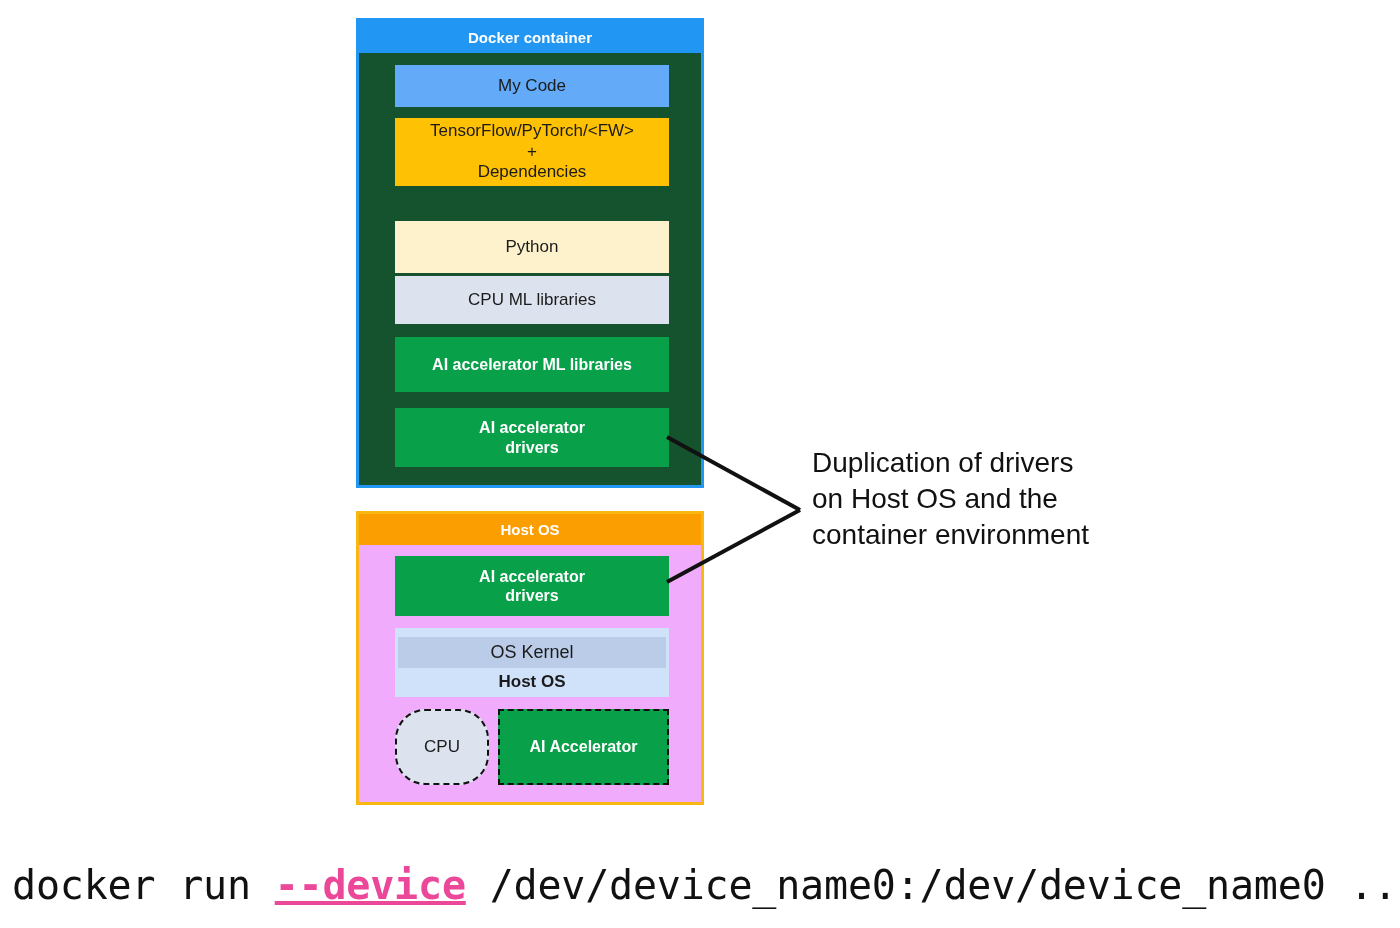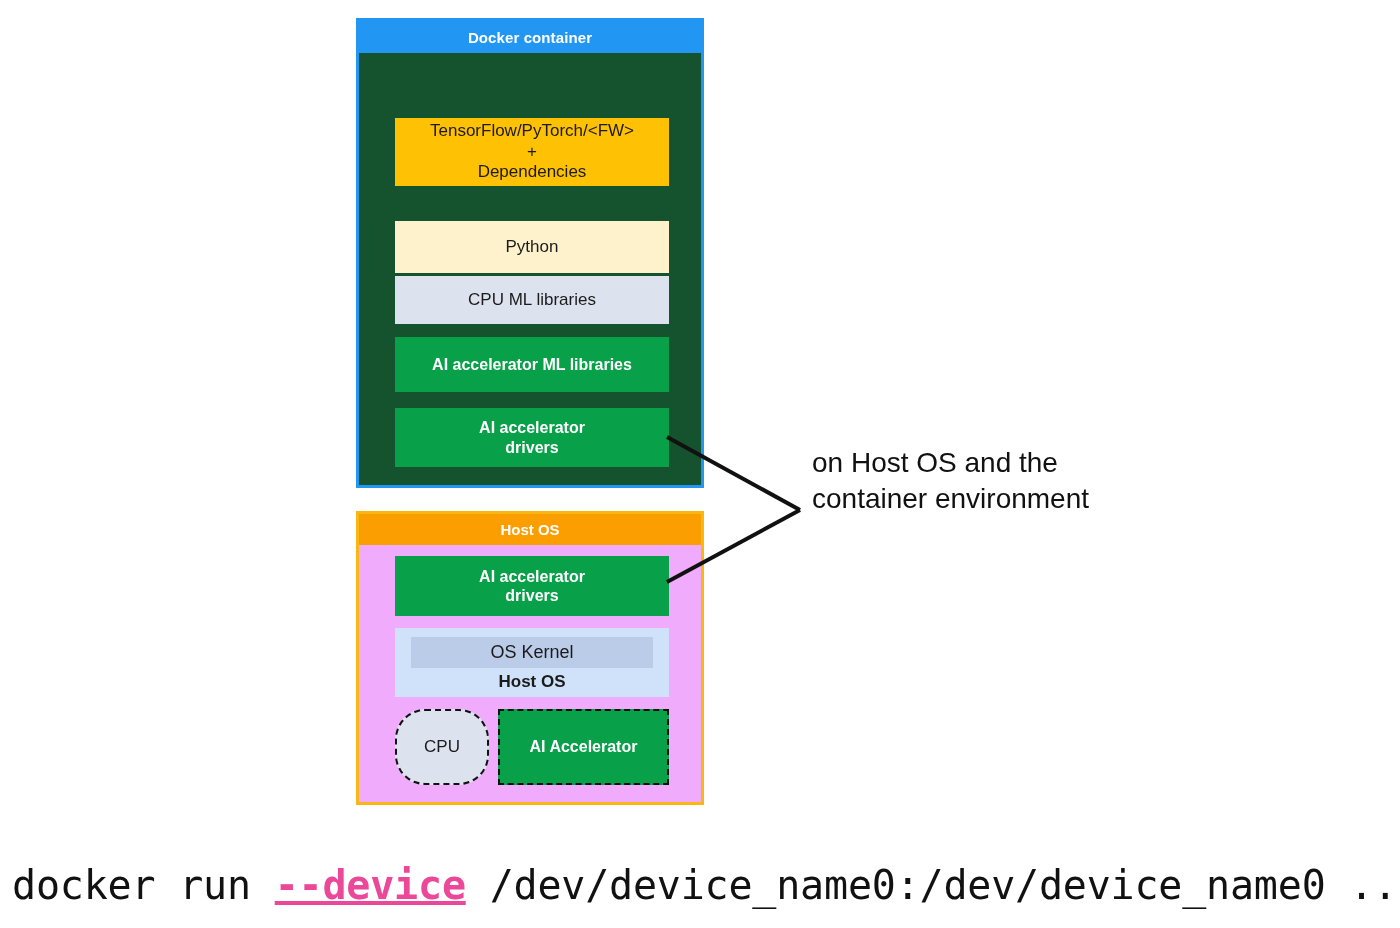--- a/index.html
+++ b/index.html
@@ -84,21 +84,21 @@
   .c-green   { background: #09a04a; }
   .c-hostos  { background: #cfe2f9; }
   .c-cpu     { background: #dce2ee; }
 
   .dashed {
     border: 2.5px dashed #111111;
   }
 
   
   #kernel-band {
-    width: 242px;
+    width: 268px;
     height: 31px;
     background: #bbcce8;
     display: flex;
     align-items: center;
     justify-content: center;
     color: #1b1b1b;
     font-size: 18px;
   }
   #hostos-sub {
     margin-top: 4px;
@@ -146,20 +146,23 @@
     font-weight: 700;
     text-decoration: underline;
   }
 </style>
 </head>
 <body>
 
 <div id="docker-panel">
   <div id="docker-header">Docker container</div>
 
+  <div class="layer c-mycode" style="top:44px;height:42px;">
+    <span class="lbl-dark">My Code</span>
+  </div>
 
   <div class="layer c-fw" style="top:97px;height:68px;">
     <span class="lbl-dark">TensorFlow/PyTorch/&lt;FW&gt;</span>
     <span class="lbl-dark">+</span>
     <span class="lbl-dark">Dependencies</span>
   </div>
 
   <div class="layer c-python" style="top:200px;height:52px;">
     <span class="lbl-dark">Python</span>
   </div>
@@ -201,17 +204,18 @@
     <span class="lbl-white">AI Accelerator</span>
   </div>
 </div>
 
 <svg id="leader-svg" viewBox="0 0 180 200" preserveAspectRatio="none">
   <polyline points="17,27 150,100" fill="none" stroke="#111111" stroke-width="4"></polyline>
   <polyline points="17,172 150,100" fill="none" stroke="#111111" stroke-width="4"></polyline>
 </svg>
 
 <div id="annotation">
+  <div>Duplication of drivers</div>
   <div>on Host OS and the</div>
   <div>container environment</div>
 </div>
 
 <div id="command-line"><span>docker run </span><span class="flag">--device</span><span> /dev/device_name0:/dev/device_name0 ...</span></div>
 
 </body></html>

